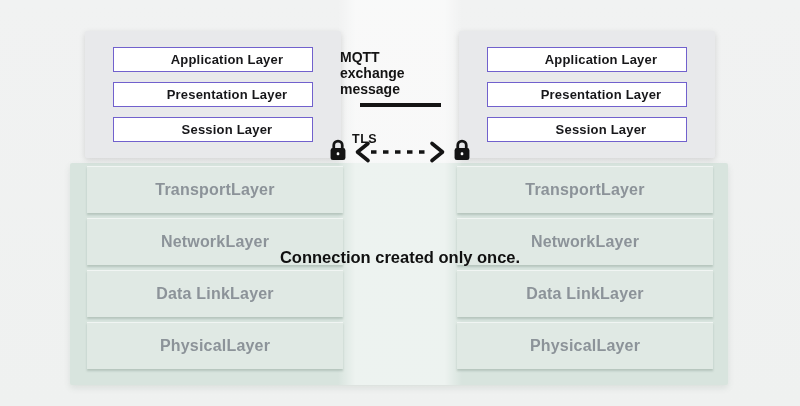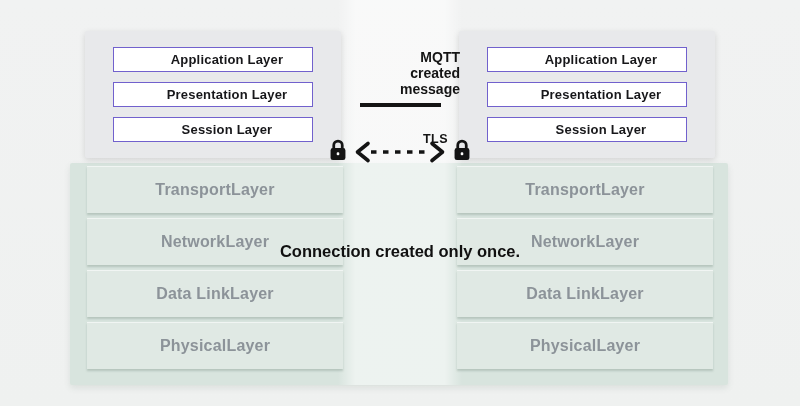--- a/index.html
+++ b/index.html
@@ -44,38 +44,38 @@
   .lower-col.right{left:457px;}
   .ll-box{
     width:100%;height:47px;margin-bottom:5px;background:#e0e9e4;
     box-shadow:inset 0 1px 0 rgba(255,255,255,.55), 0 2px 2px rgba(100,125,112,.30);
     display:flex;flex-direction:row;align-items:center;justify-content:center;
     font-size:16px;font-weight:bold;color:#8c9399;line-height:20px;letter-spacing:.2px;
   }
   
   .mqtt-block{
     position:absolute;left:340px;top:49px;width:120px;z-index:3;
-    text-align:right;font-size:14px;font-weight:bold;color:#141414;line-height:16px;
+    text-align:left;font-size:14px;font-weight:bold;color:#141414;line-height:16px;
   }
   .mqtt-underline{width:81px;height:3.5px;background:#141414;margin:6px auto 0;}
   
   .tls-row{
     position:absolute;left:329px;top:135px;width:142px;height:28px;z-index:3;
     display:flex;align-items:center;justify-content:space-between;
   }
   .lock{width:18px;height:23px;flex:0 0 auto;}
   .arrow-wrap{position:relative;width:96px;height:28px;}
   .arrow-wrap svg{position:absolute;left:0;bottom:-2px;}
   .tls-label{
-    position:absolute;top:-3px;left:0;width:100%;text-align:right;
+    position:absolute;top:-3px;left:0;width:100%;text-align:left;
     font-size:12.5px;font-weight:bold;color:#141414;letter-spacing:.5px;
   }
   
   .note{
-    position:absolute;left:200px;top:240px;width:400px;z-index:3;
+    position:absolute;left:200px;top:246px;width:400px;z-index:3;
     text-align:center;font-size:16.5px;font-weight:bold;color:#101010;line-height:22px;
   }
 </style>
 </head>
 <body>
 
 <div class="stage">
 
   <div class="band"></div>
   <div class="center-strip"></div>
@@ -99,21 +99,21 @@
     <div class="ul-box">
       <span>Presentation Layer</span>
     </div>
     <div class="ul-box">
       <span>Session Layer</span>
     </div>
   </div>
 
   <div class="mqtt-block">
     <div>MQTT</div>
-    <div>created</div>
+    <div>exchange</div>
     <div>message</div>
     <div class="mqtt-underline"></div>
   </div>
 
   <div class="tls-row">
     <svg class="lock" viewBox="0 0 20 26">
       <path d="M5.2 13 V8.2 a4.8 4.8 0 0 1 9.6 0 V13" fill="none" stroke="#141414" stroke-width="3.1"></path>
       <rect x="1.6" y="11.4" width="16.8" height="13.4" rx="2.6" fill="#141414"></rect>
       <rect x="8.5" y="16.2" width="3" height="3.4" rx="1.2" fill="#ffffff"></rect>
     </svg>

